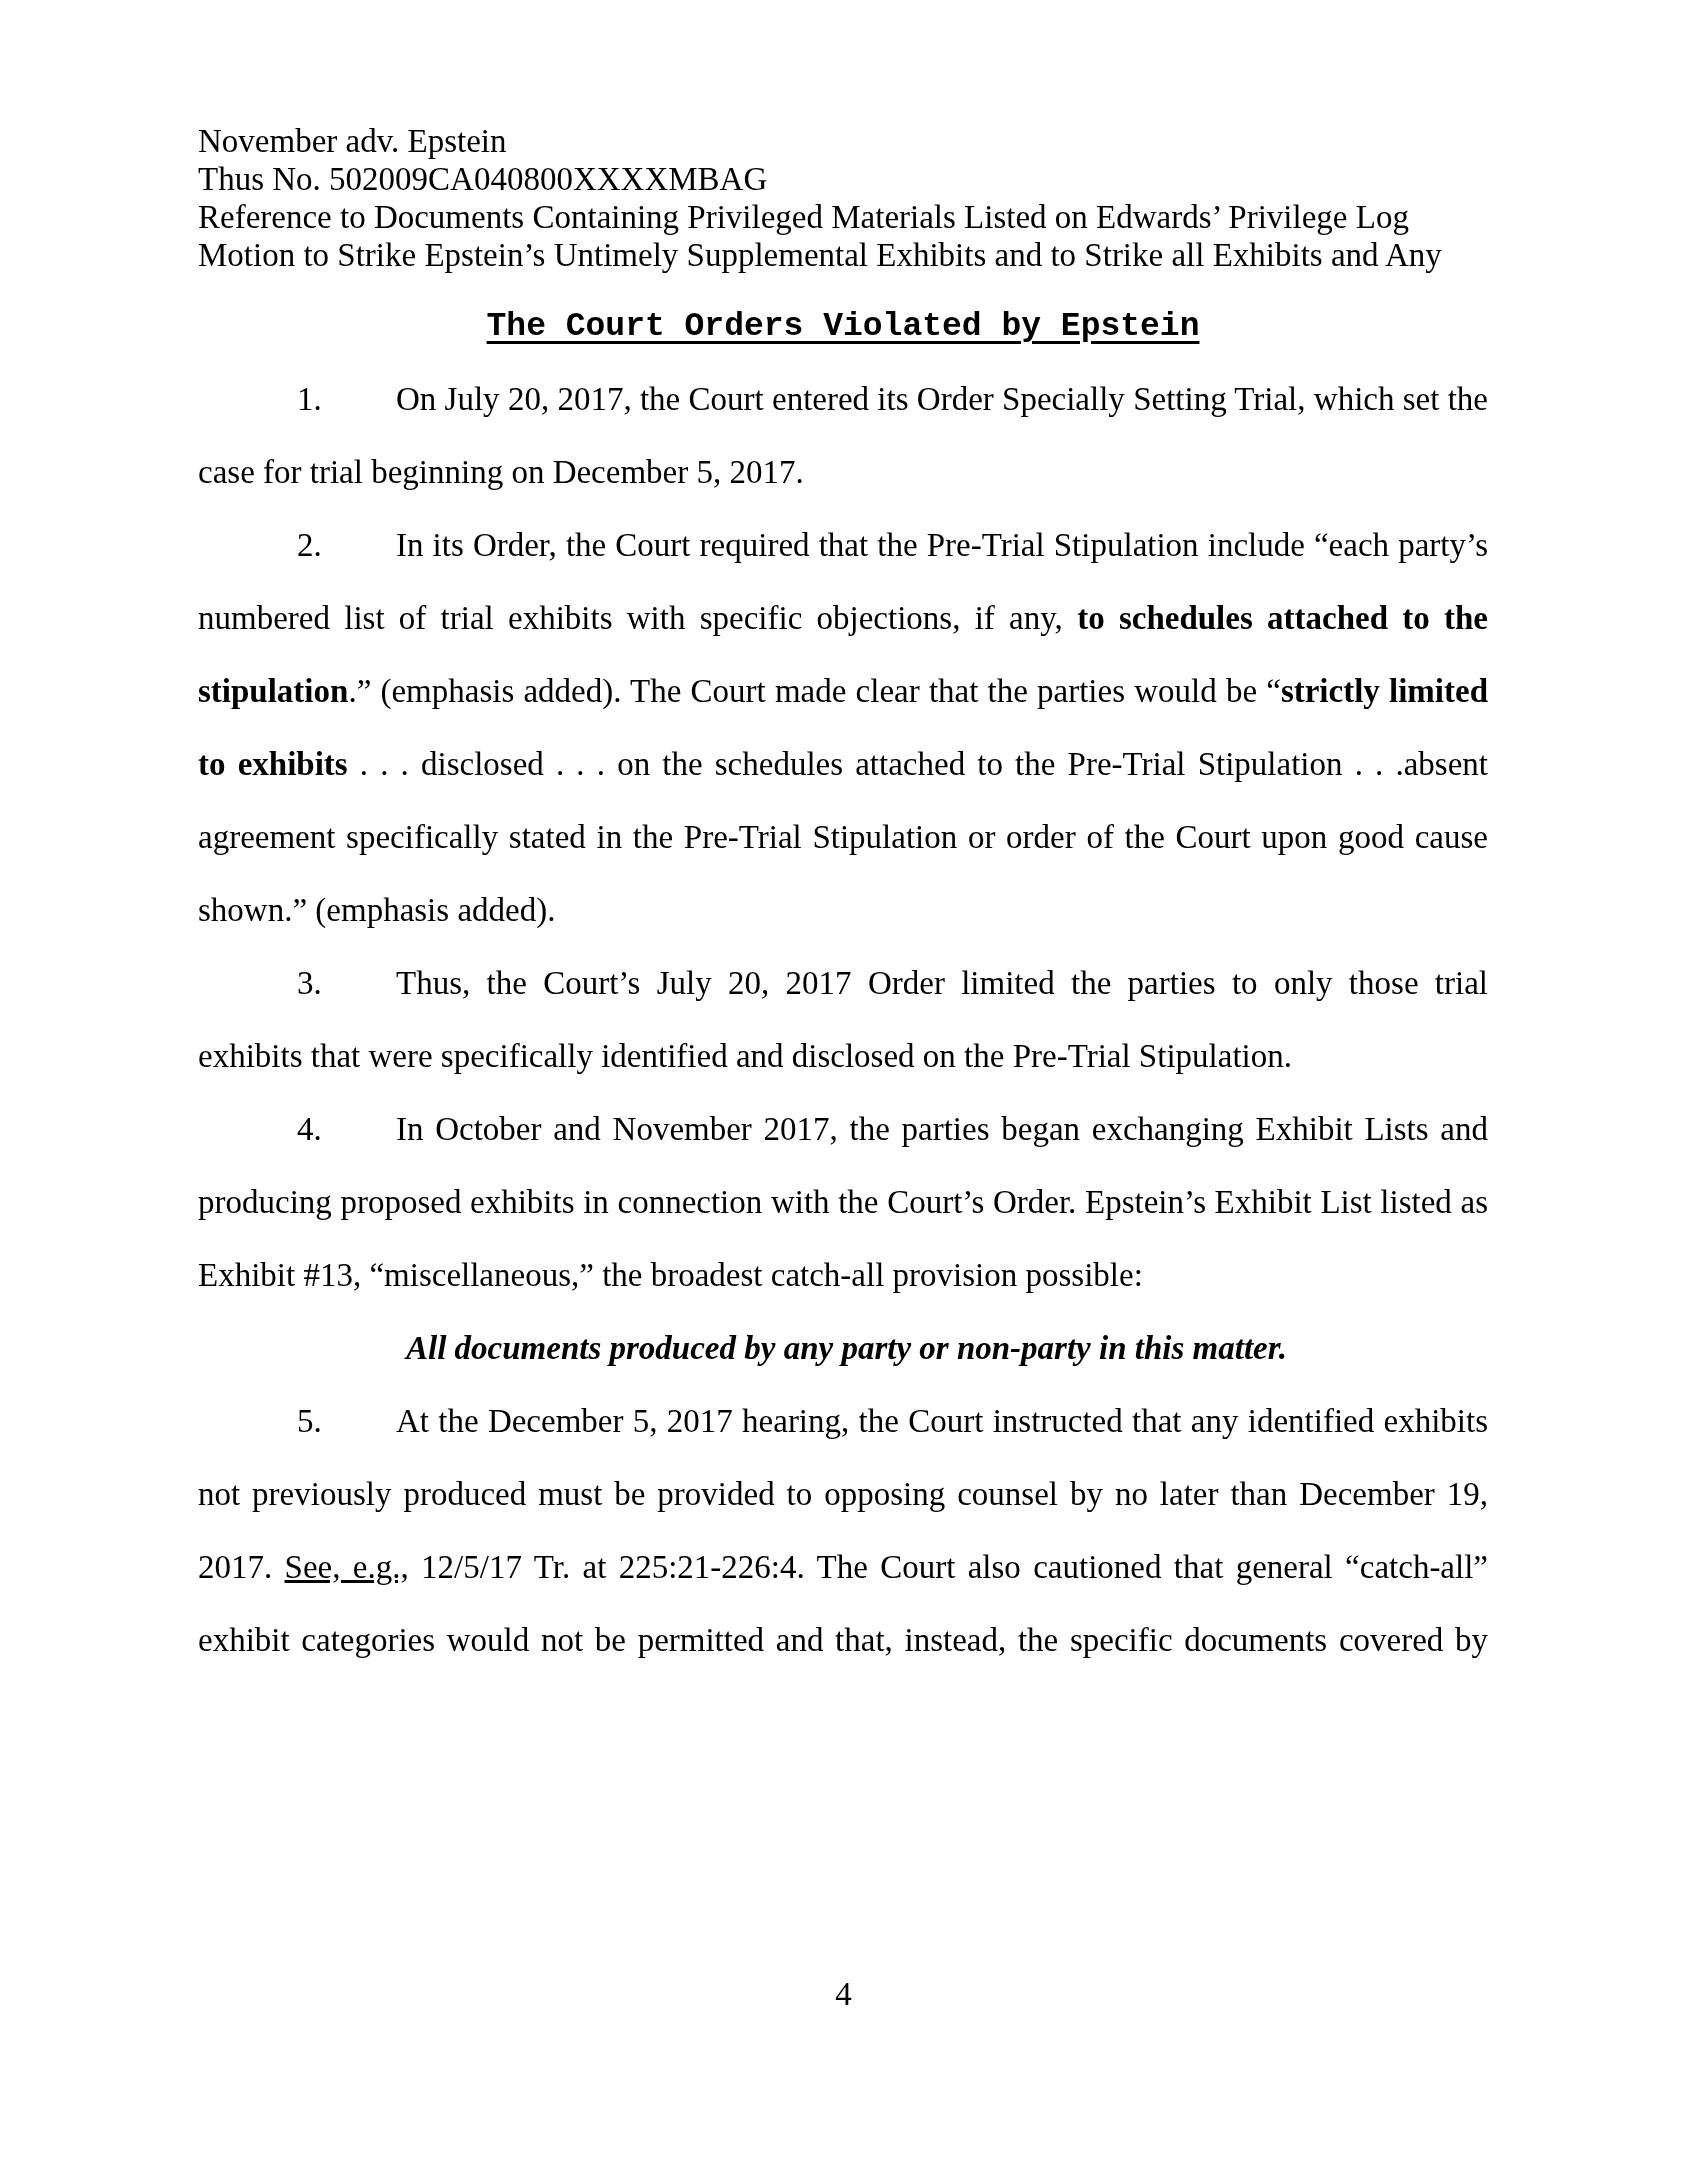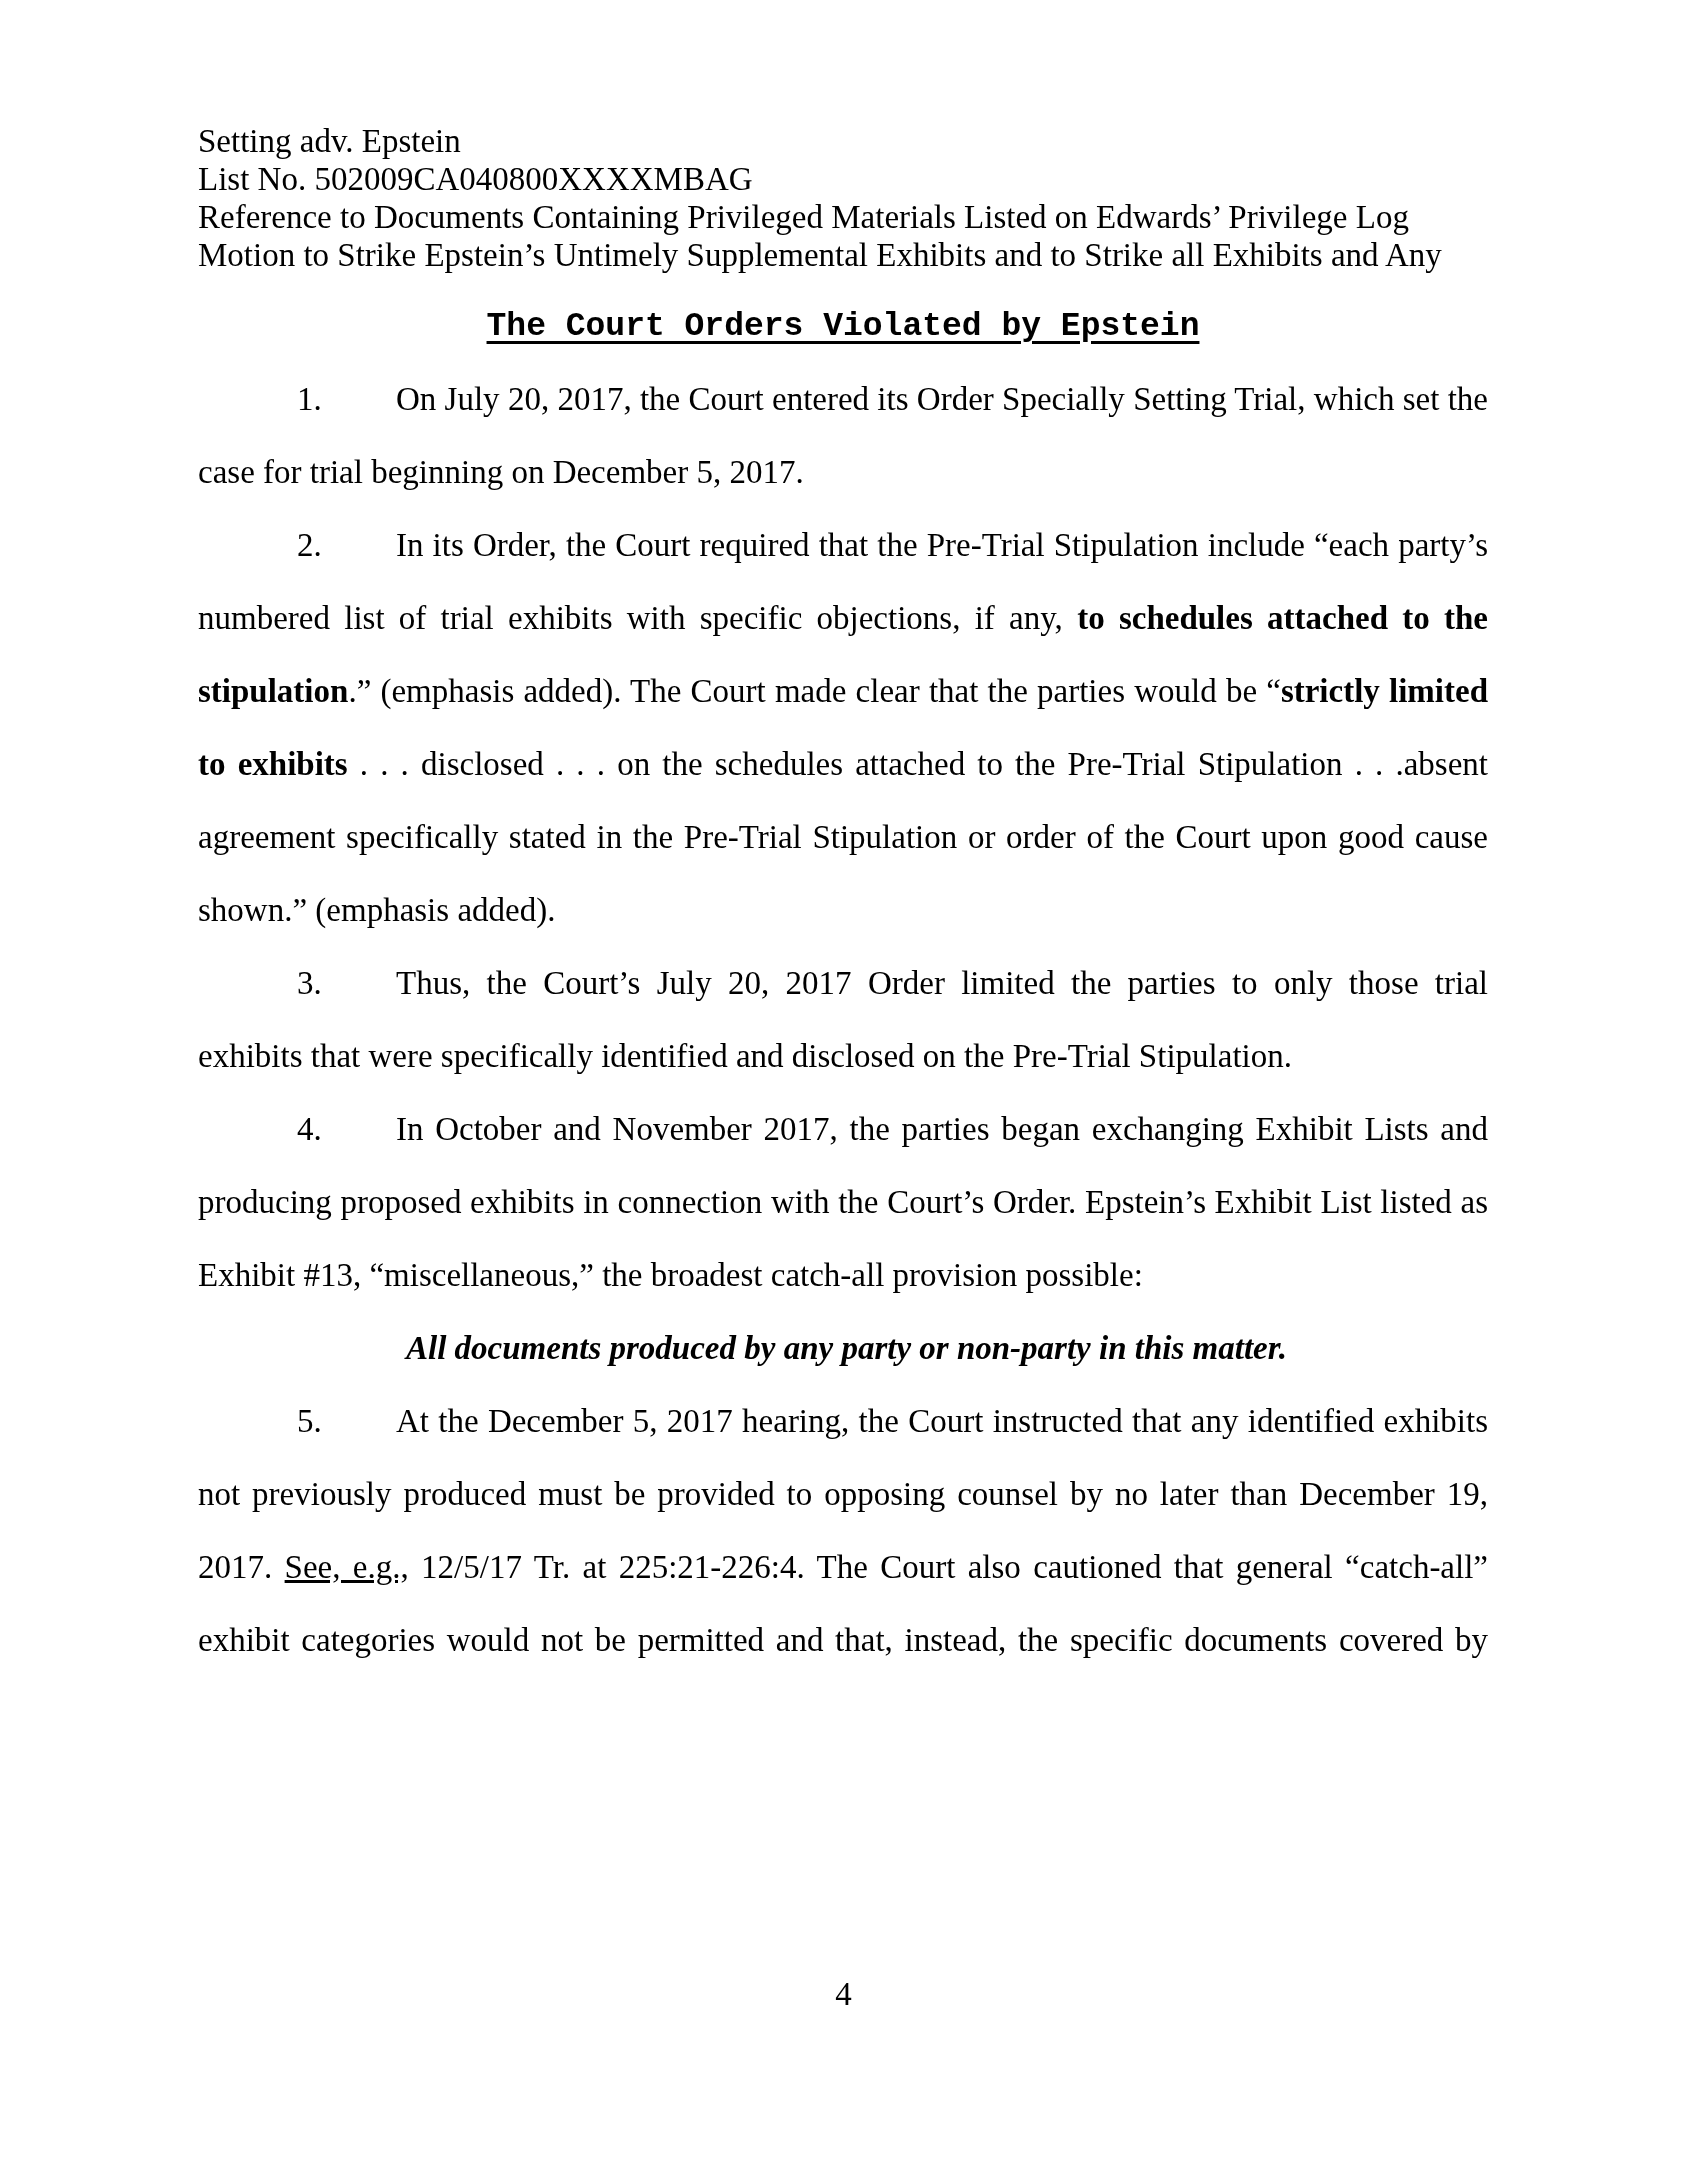--- a/index.html
+++ b/index.html
@@ -60,22 +60,22 @@
   .run-b { font-weight: 700; }
   .run-i { font-style: italic; }
   .run-u { text-decoration: underline; }
 </style>
 </head>
 <body>
 
 <div class="sheet">
   <div class="doc">
     <div class="header">
-      <div class="hline">Setting adv. Epstein</div>
-      <div class="hline">List No. 502009CA040800XXXXMBAG</div>
+      <div class="hline">November adv. Epstein</div>
+      <div class="hline">Thus No. 502009CA040800XXXXMBAG</div>
       <div class="hline">Reference to Documents Containing Privileged Materials Listed on Edwards’ Privilege Log</div>
       <div class="hline">Motion to Strike Epstein’s Untimely Supplemental Exhibits and to Strike all Exhibits and Any</div>
     </div>
     <div class="title">The Court Orders Violated by Epstein</div>
     <div class="bodytext" id="paragraphs">
         <p class="para"><span class="num">1.</span><span>On July 20, 2017, the Court entered its Order Specially Setting Trial, which set the case for trial beginning on December 5, 2017.</span></p>
         <p class="para"><span class="num">2.</span><span>In its Order, the Court required that the Pre-Trial Stipulation include “each party’s numbered list of trial exhibits with specific objections, if any, </span><span class="run-b">to schedules attached to the stipulation</span><span>.” (emphasis added). The Court made clear that the parties would be “</span><span class="run-b">strictly limited to exhibits</span><span> . . . disclosed . . . on the schedules attached to the Pre-Trial Stipulation . . .absent agreement specifically stated in the Pre-Trial Stipulation or order of the Court upon good cause shown.” (emphasis added).</span></p>
         <p class="para"><span class="num">3.</span><span>Thus, the Court’s July 20, 2017 Order limited the parties to only those trial exhibits that were specifically identified and disclosed on the Pre-Trial Stipulation.</span></p>
         <p class="para"><span class="num">4.</span><span>In October and November 2017, the parties began exchanging Exhibit Lists and producing proposed exhibits in connection with the Court’s Order. Epstein’s Exhibit List listed as Exhibit #13, “miscellaneous,” the broadest catch-all provision possible:</span></p>
         <p class="quote"><span class="run-b run-i">All documents produced by any party or non-party in this matter.</span></p>

